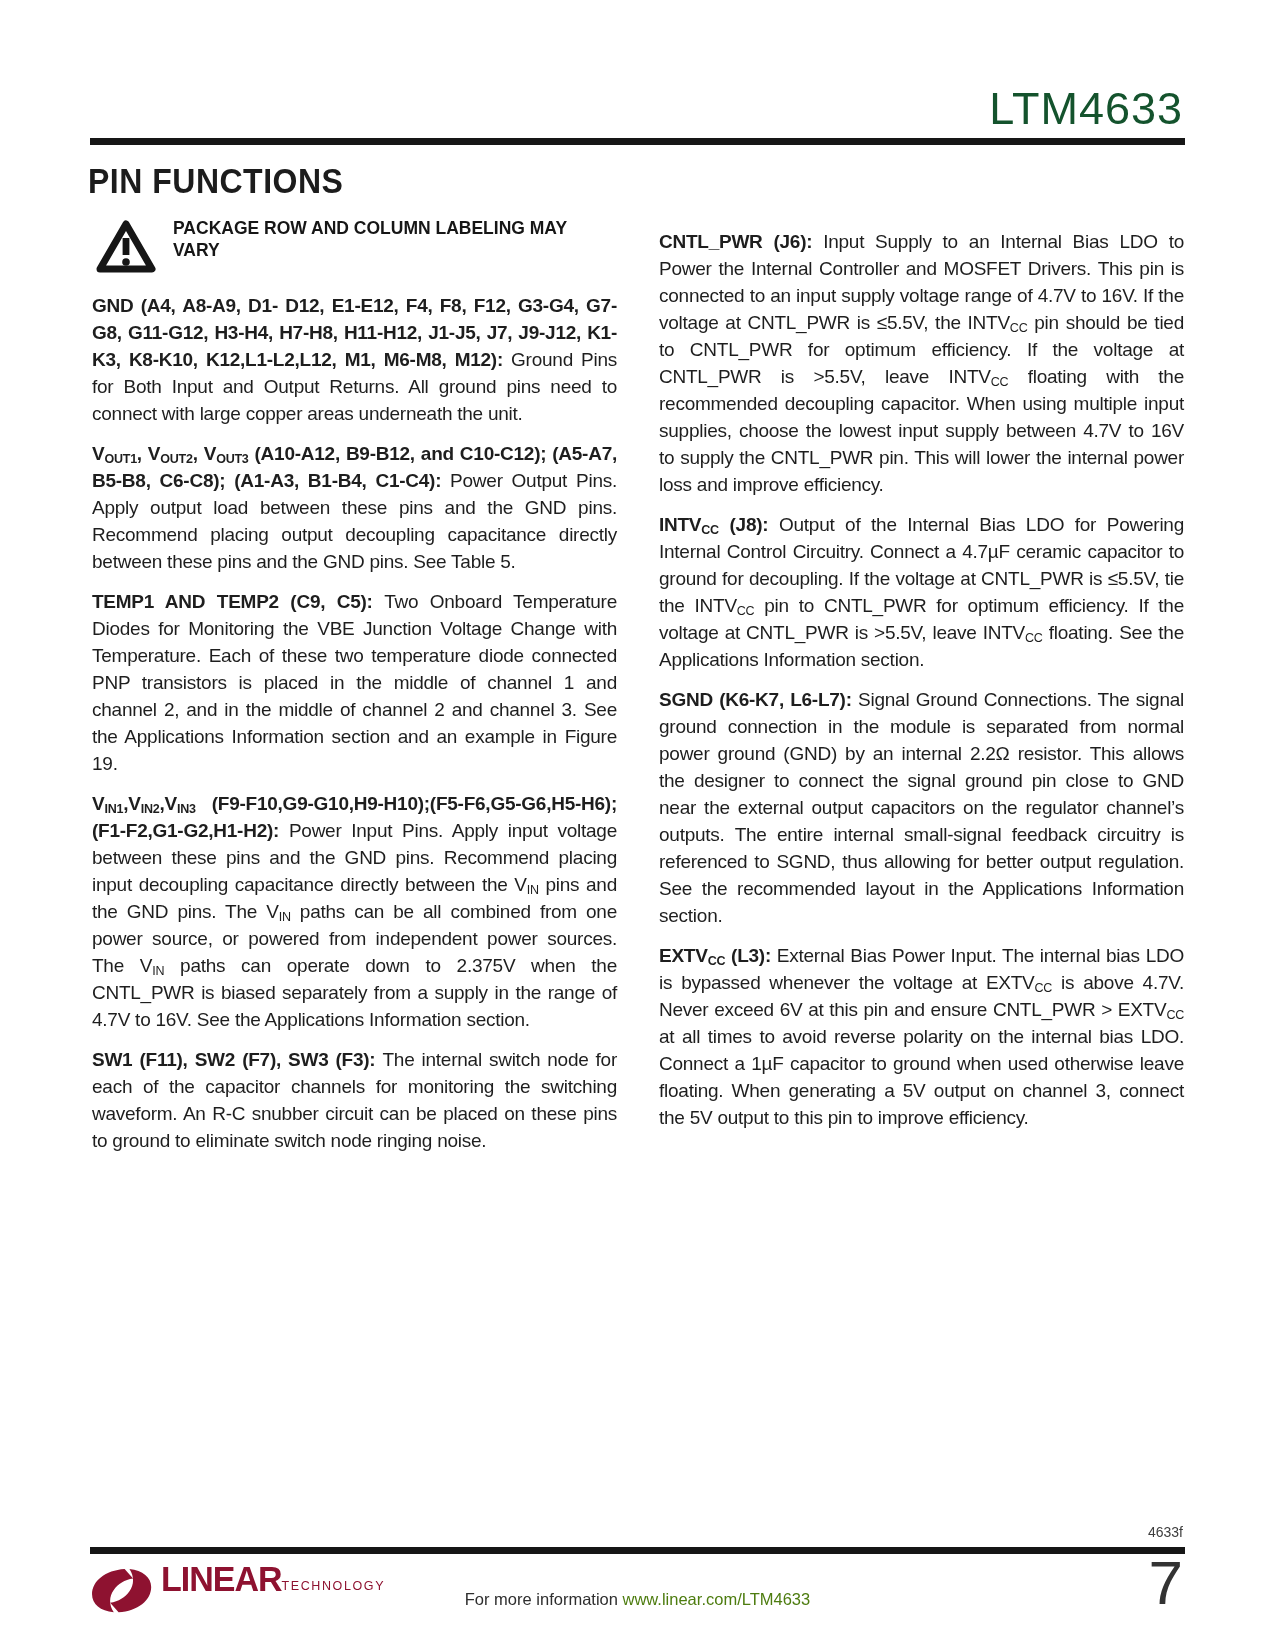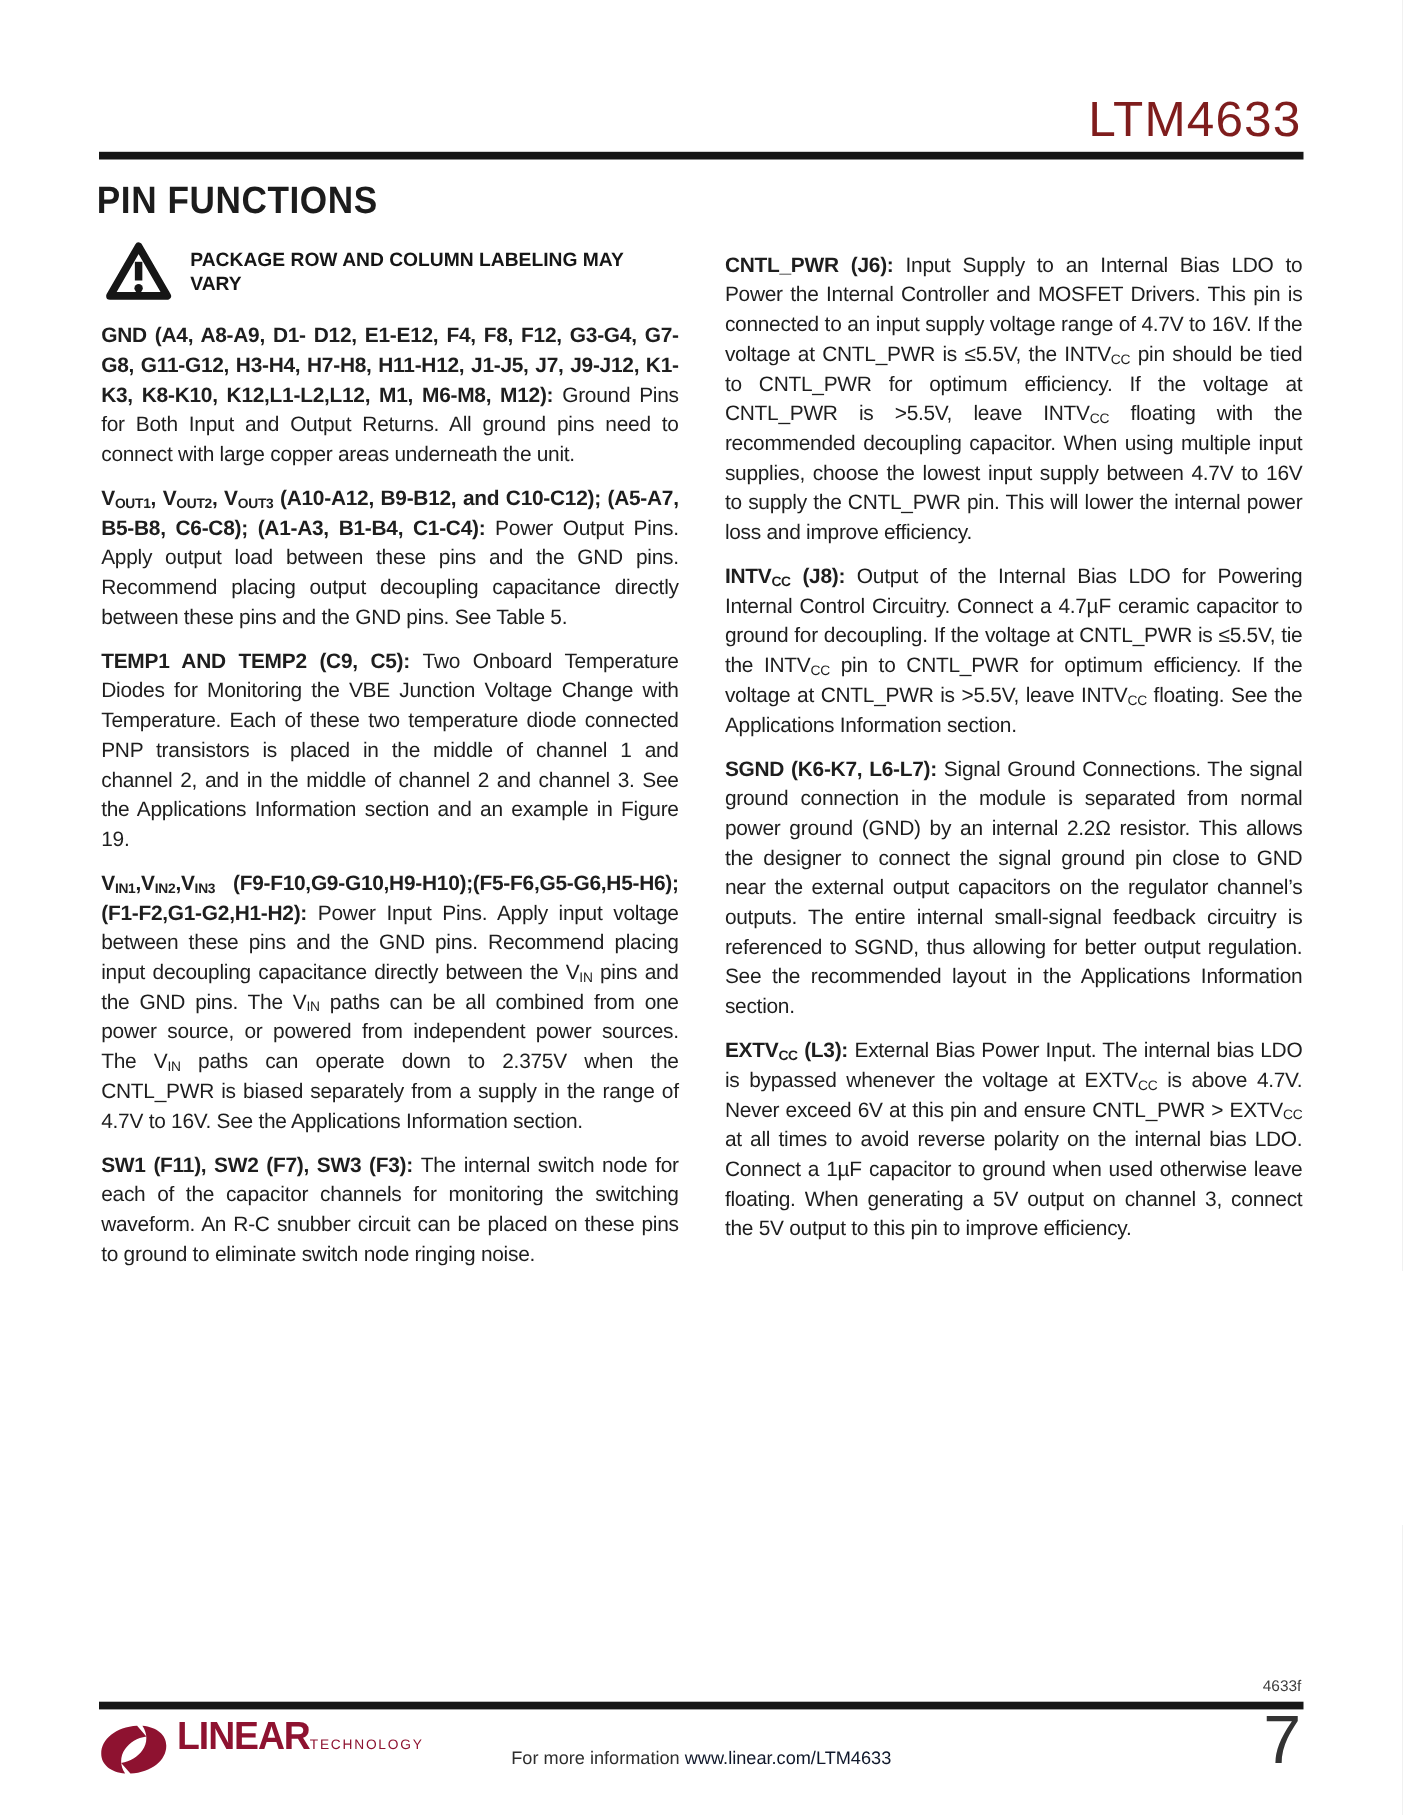--- a/index.html
+++ b/index.html
@@ -9,33 +9,33 @@
     margin:0 auto;
     background:#ffffff;
     font-family:"Liberation Sans", sans-serif;
     color:#1b1b1b;
     overflow:hidden;
   }
   
   .doc-title{
     position:absolute;top:86px;right:92px;
     font-size:45px;line-height:1;font-weight:400;
-    letter-spacing:1px;color:#7f1d1d;
+    letter-spacing:1px;color:#14532d;
   }
   .header-rule{position:absolute;top:138px;left:90px;right:90px;height:7px;background:#161616;}
   .section-title{
     position:absolute;top:162px;left:88px;margin:0;
     font-size:32px;font-weight:bold;letter-spacing:0.5px;color:#1c1c1c;
     transform:scaleY(1.08);transform-origin:left top;
   }
   
   .columns{position:absolute;top:218px;left:92px;width:1092px;display:flex;gap:42px;}
   .col{width:525px;}
   .col.right{padding-top:10px;}
-  .warning{display:flex;align-items:center;gap:15px;margin:0 0 15px 2px;}
+  .warning{display:flex;align-items:flex-start;gap:15px;margin:0 0 15px 2px;}
   .warning svg{flex:0 0 auto;display:block;}
   .warning-text{font-weight:bold;font-size:17.5px;line-height:21.5px;color:#161616;}
   p.body{
     font-size:19px;line-height:27px;letter-spacing:-0.25px;
     margin:0 0 13px;text-align:justify;color:#1e1e1e;
   }
   p.body:last-child{margin-bottom:0;}
   .b{font-weight:bold;}
   sub{font-size:66%;line-height:0;vertical-align:-0.2em;}
   
@@ -101,17 +101,17 @@
       </svg>
     </span>
     <div class="logo-text">
       <div class="logo-linear" style="color: rgb(142, 18, 48);">LINEAR</div>
       <div class="logo-technology" style="color: rgb(142, 18, 48);">TECHNOLOGY</div>
     </div>
   </div>
 
   <div class="footer-info">
     <span>For more information</span>
-    <a style="color: #0f172a;">www.linear.com/LTM4633</a>
+    <a style="color: #4d7c0f;">www.linear.com/LTM4633</a>
   </div>
 
   <div class="page-number">7</div>
 </div>
 
 </body></html>

